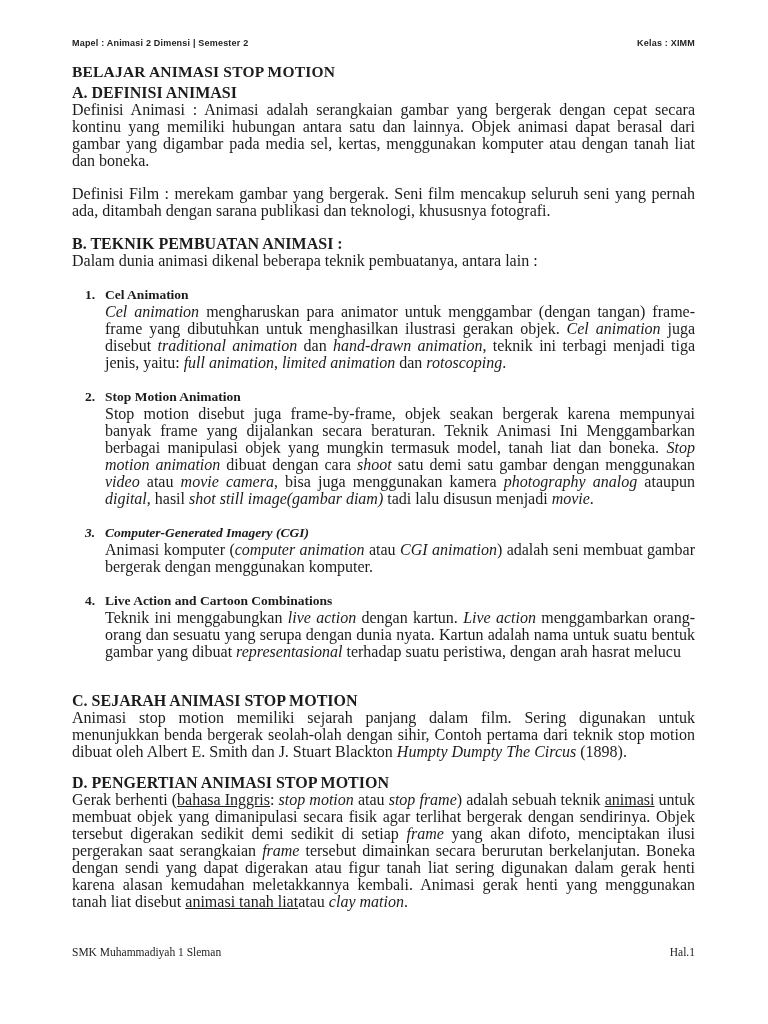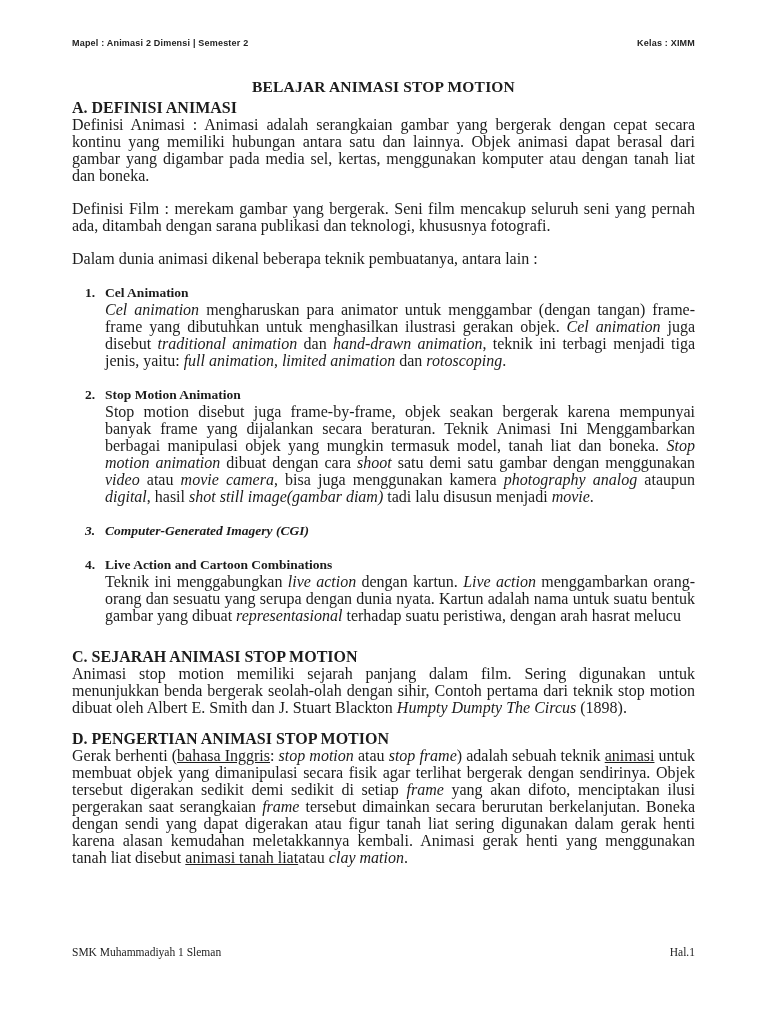--- a/index.html
+++ b/index.html
@@ -13,29 +13,29 @@
     position: relative;
     padding: 38px 73px 12px 72px;
     background: #ffffff;
     color: #1c1c1c;
   }
   .doc-header {
     display: flex; justify-content: space-between; align-items: baseline;
     font-family: "Liberation Sans", "DejaVu Sans", sans-serif;
     font-size: 9px; font-weight: 700; color: #222222; letter-spacing: 0.2px;
   }
-  .title-block { text-align: center; margin-top: 30px; }
+  .title-block { text-align: left; margin-top: 15px; }
   .doc-title { font-size: 15.5px; font-weight: 700; letter-spacing: 0.2px; line-height: 17px; }
   .doc-subtitle { font-size: 12.5px; line-height: 14px; margin-top: 1px; }
   .section-heading { font-size: 16px; font-weight: 700; line-height: 17px; }
   .para { margin: 0; font-size: 16px; line-height: 17px; text-align: justify; }
   .gap { margin-top: 16px; }
   #sec-a { margin-top: 4px; }
   #sec-b { margin-top: 16px; }
-  #sec-c { margin-top: 24px; }
+  #sec-c { margin-top: 32px; }
   #sec-d { margin-top: 14px; }
   .list { margin-top: 2px; }
   .list-item { position: relative; padding-left: 33px; margin-top: 17px; }
   .list-item .num {
     position: absolute; left: 13px; top: 0;
     font-size: 13.5px; line-height: 17px;
   }
   .item-head { font-size: 13.5px; line-height: 17px; }
   .doc-footer {
     position: absolute; left: 72px; right: 73px; top: 946px;
@@ -57,39 +57,41 @@
     <div class="doc-title">BELAJAR ANIMASI STOP MOTION</div>
   </div>
 
   <div class="section" id="sec-a">
     <div class="section-heading">A. DEFINISI ANIMASI</div>
     <p class="para"><span>Definisi Animasi : Animasi adalah serangkaian gambar yang bergerak dengan cepat secara kontinu yang memiliki hubungan antara satu dan lainnya. Objek animasi dapat berasal dari gambar yang digambar pada media sel, kertas, menggunakan komputer atau dengan tanah liat dan boneka.</span></p>
     <p class="para gap"><span>Definisi Film : merekam gambar yang bergerak. Seni film mencakup seluruh seni yang pernah ada, ditambah dengan sarana publikasi dan teknologi, khususnya fotografi.</span></p>
   </div>
 
   <div class="section" id="sec-b">
+    <div class="section-heading">B. TEKNIK PEMBUATAN ANIMASI :</div>
     <p class="para"><span>Dalam dunia animasi dikenal beberapa teknik pembuatanya, antara lain :</span></p>
 
     <div class="list">
 
       <div class="list-item">
         <span class="num"><span style="font-weight: 700;">1.</span></span>
         <div class="item-head"><span style="font-weight: 700;">Cel Animation</span></div>
         <div class="para"><span style="font-style: italic;">Cel animation</span><span> mengharuskan para animator untuk menggambar (dengan tangan) frame-frame yang dibutuhkan untuk menghasilkan ilustrasi gerakan objek. </span><span style="font-style: italic;">Cel animation</span><span> juga disebut </span><span style="font-style: italic;">traditional animation</span><span> dan </span><span style="font-style: italic;">hand-drawn animation</span><span>, teknik ini terbagi menjadi tiga jenis, yaitu: </span><span style="font-style: italic;">full animation</span><span>, </span><span style="font-style: italic;">limited animation</span><span> dan </span><span style="font-style: italic;">rotoscoping</span><span>.</span></div>
       </div>
 
       <div class="list-item">
         <span class="num"><span style="font-weight: 700;">2.</span></span>
         <div class="item-head"><span style="font-weight: 700;">Stop Motion Animation</span></div>
         <div class="para"><span>Stop motion disebut juga frame-by-frame, objek seakan bergerak karena mempunyai banyak frame yang dijalankan secara beraturan. Teknik Animasi Ini Menggambarkan berbagai manipulasi objek yang mungkin termasuk model, tanah liat dan boneka. </span><span style="font-style: italic;">Stop motion animation</span><span> dibuat dengan cara </span><span style="font-style: italic;">shoot</span><span> satu demi satu gambar dengan menggunakan </span><span style="font-style: italic;">video</span><span> atau </span><span style="font-style: italic;">movie camera</span><span>, bisa juga menggunakan kamera </span><span style="font-style: italic;">photography analog</span><span> ataupun </span><span style="font-style: italic;">digital</span><span>, hasil </span><span style="font-style: italic;">shot still image(gambar diam)</span><span> tadi lalu disusun menjadi </span><span style="font-style: italic;">movie</span><span>.</span></div>
       </div>
 
       <div class="list-item">
         <span class="num"><span style="font-style: italic; font-weight: 700;">3.</span></span>
         <div class="item-head"><span style="font-style: italic; font-weight: 700;">Computer-Generated Imagery (CGI)</span></div>
+        <div class="para"><span>Animasi komputer (</span><span style="font-style: italic;">computer animation</span><span> atau </span><span style="font-style: italic;">CGI animation</span><span>) adalah seni membuat gambar bergerak dengan menggunakan komputer.</span></div>
       </div>
 
       <div class="list-item">
         <span class="num"><span style="font-weight: 700;">4.</span></span>
         <div class="item-head"><span style="font-weight: 700;">Live Action and Cartoon Combinations</span></div>
         <div class="para"><span>Teknik ini menggabungkan </span><span style="font-style: italic;">live action</span><span> dengan kartun. </span><span style="font-style: italic;">Live action</span><span> menggambarkan orang-orang dan sesuatu yang serupa dengan dunia nyata. Kartun adalah nama untuk suatu bentuk gambar yang dibuat </span><span style="font-style: italic;">representasional</span><span> terhadap suatu peristiwa, dengan arah hasrat melucu</span></div>
       </div>
 
     </div>
   </div>

